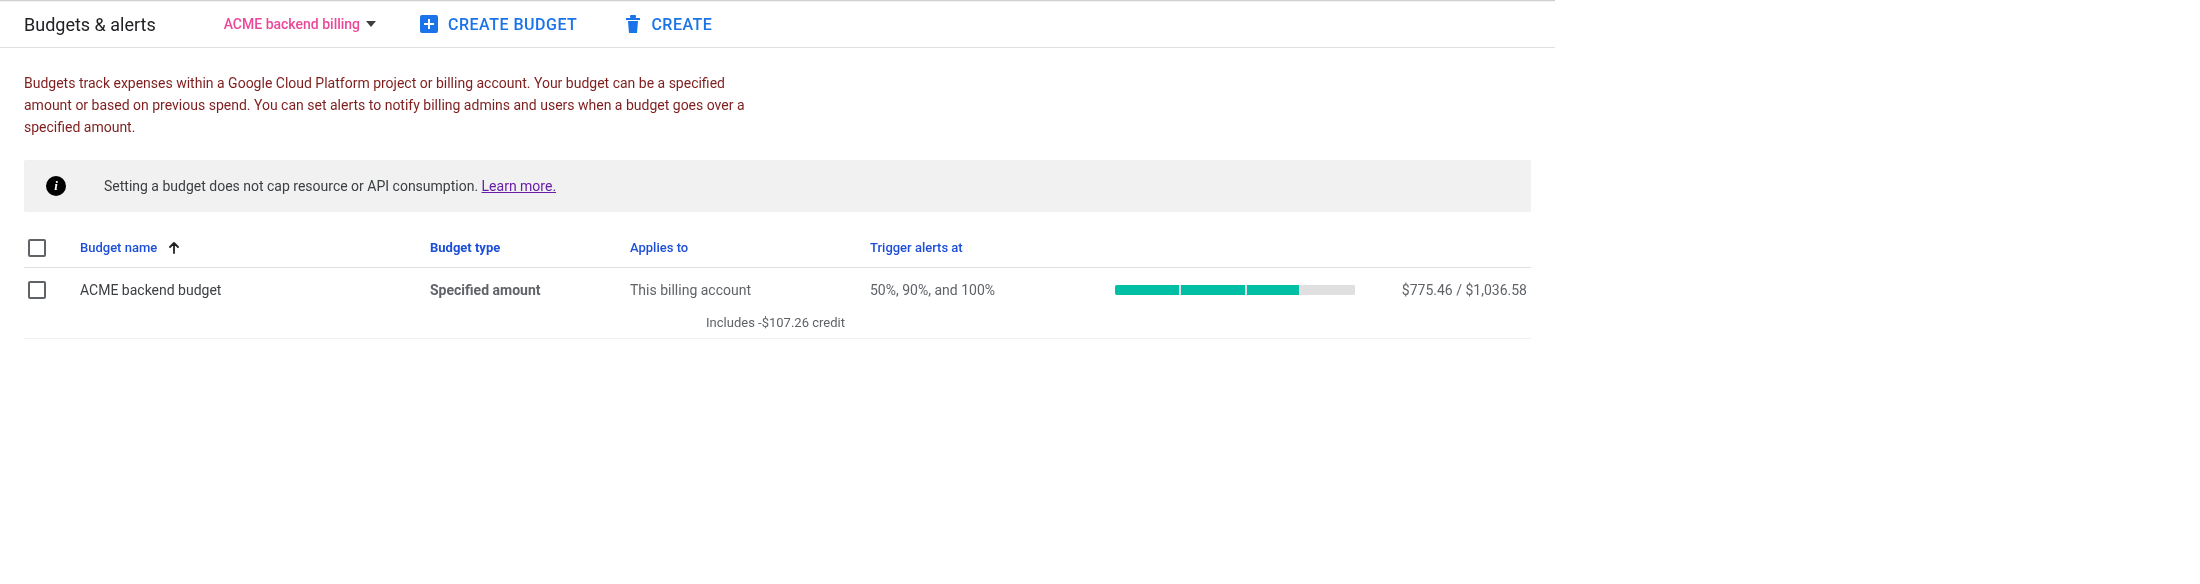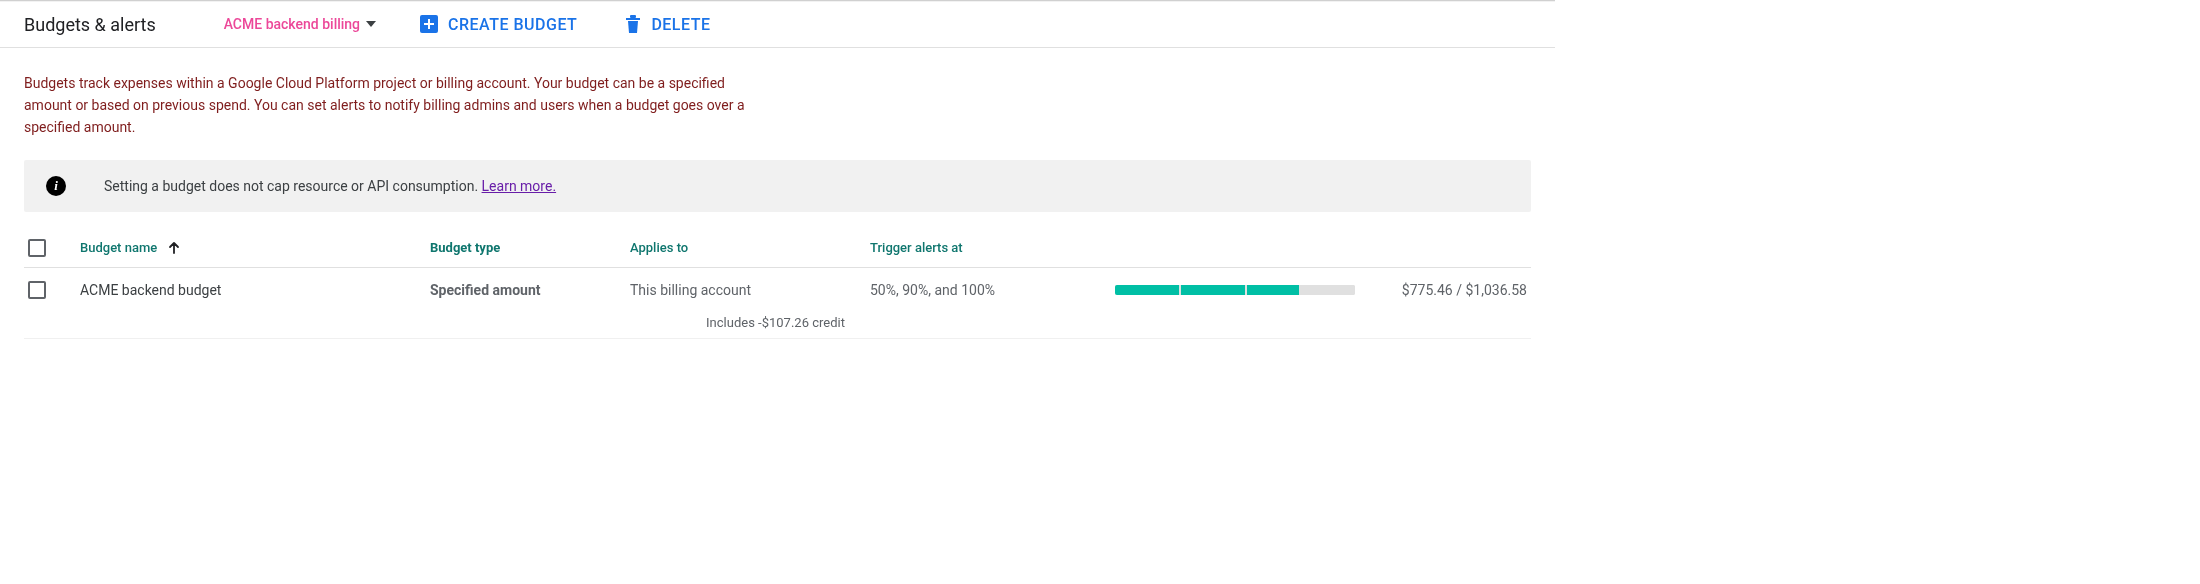--- a/index.html
+++ b/index.html
@@ -106,21 +106,21 @@
   .thead, .trow {
     display: flex;
     align-items: center;
     padding: 0 4px;
   }
   .thead {
     border-bottom: 1px solid #e0e0e0;
     height: 40px;
     font-size: 13px;
     font-weight: 500;
-    color: #0f766e;
+    color: #1d4ed8;
   }
   .trow {
     height: 44px;
     font-size: 14px;
     color: #3c4043;
     border-bottom: 1px solid #f0f0f0;
     position: relative;
   }
   .checkbox {
     width: 18px;
@@ -207,21 +207,21 @@
     </div>
 
     <div class="action-btn">
       <span class="btn-icon">
         <svg width="16" height="18" viewBox="0 0 16 18">
           <rect x="1" y="3" width="14" height="2" fill="#1a73e8"></rect>
           <rect x="5" y="0" width="6" height="3" rx="1" fill="#1a73e8"></rect>
           <path d="M3 6 H13 L12 18 H4 Z" fill="#1a73e8"></path>
         </svg>
       </span>
-      <span>DELETE</span>
+      <span>CREATE</span>
     </div>
   </div>
 
   <div class="content">
     <div class="intro">Budgets track expenses within a Google Cloud Platform project or billing account. Your budget can be a specified amount or based on previous spend. You can set alerts to notify billing admins and users when a budget goes over a specified amount.</div>
 
     <div class="info-banner">
       <div class="info-icon">i</div>
       <div class="msg">
         <span>Setting a budget does not cap resource or API consumption. </span><a>Learn more.</a>

